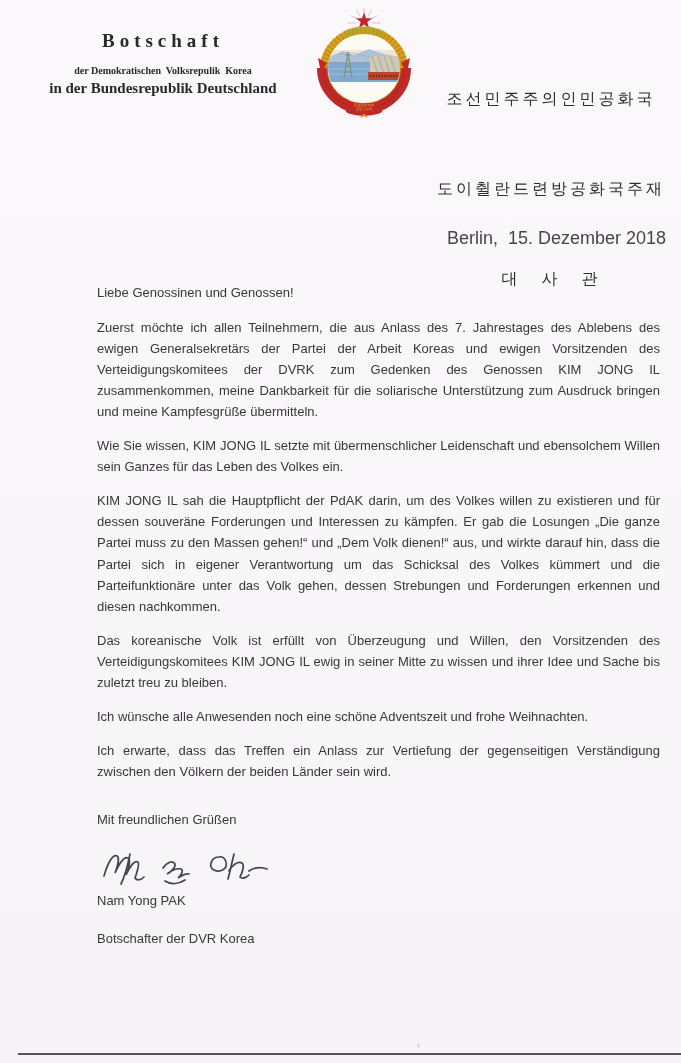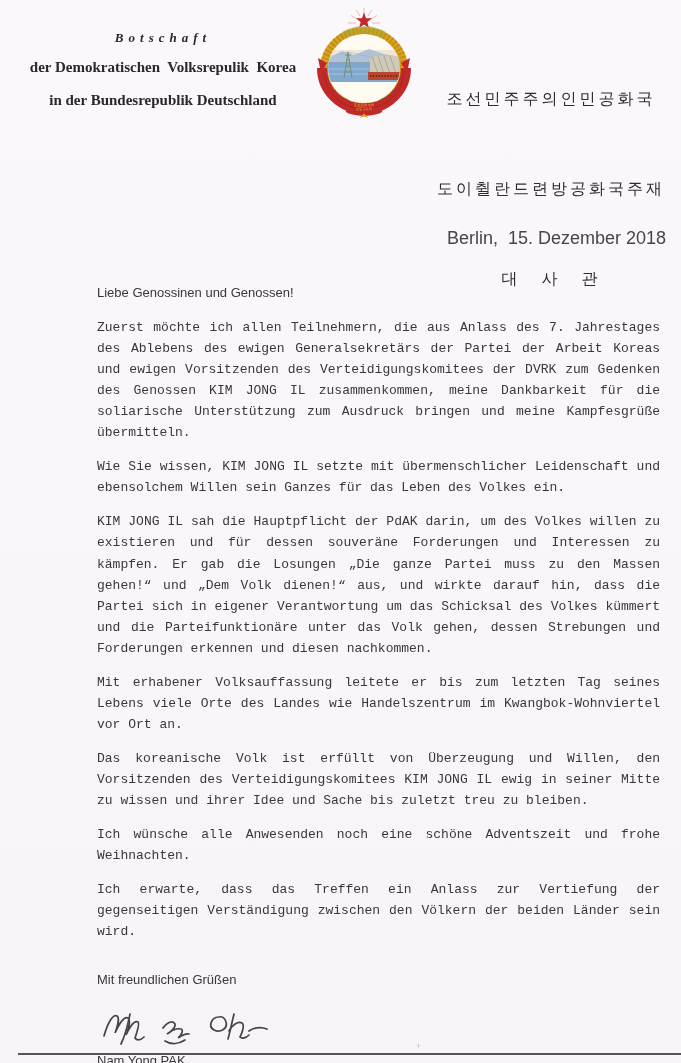--- a/index.html
+++ b/index.html
@@ -15,43 +15,43 @@
     overflow:hidden;
     color:#3a383b;
   }
   
   .lh-left{
     position:absolute;left:14px;top:30px;width:298px;
     text-align:center;
     font-family:"Liberation Serif", serif;
     font-weight:bold;color:#2a282c;
   }
-  .lh-left .l1{font-size:13px;letter-spacing:5px;margin:0 0 13px 0;font-style:italic;}
-  .lh-left .l2{font-size:15px;margin:0 0 16px 0;white-space:pre-wrap;}
+  .lh-left .l1{font-size:19px;letter-spacing:5px;margin:0 0 13px 0;}
+  .lh-left .l2{font-size:10px;margin:0 0 4px 0;white-space:pre-wrap;}
   .lh-left .l3{font-size:15px;margin:0;}
   .emblem-wrap{position:absolute;left:314px;top:6px;width:100px;height:112px;}
   .lh-right{
     position:absolute;left:426px;top:24px;width:250px;
     text-align:center;
     font-family:"Liberation Serif", serif;
     font-size:16px;color:#2e2c30;
     letter-spacing:3px;line-height:30px;
     white-space:pre-wrap;
   }
   
   .dateline{
     position:absolute;right:15px;top:228px;
     font-size:18px;color:#49434a;white-space:pre-wrap;
   }
   .body-block{
     position:absolute;left:97px;top:282px;width:563px;
     font-size:13px;line-height:1.62;color:#39373a;
   }
   .salutation{margin:0 0 14px 0;}
-  .body-block p.para{margin:0 0 13px 0;text-align:justify;font-family:Liberation Mono, monospace;}
+  .body-block p.para{margin:0 0 13px 0;text-align:justify;}
   .closing{margin:27px 0 12px 0;}
   .sig-svg{display:block;margin:6px 0 0 2px;}
   .sig-name{margin:2px 0 14px 0;}
   .sig-title{margin:17px 0 0 0;}
   
   .scan-rule{
     position:absolute;left:18px;top:1053px;width:663px;height:2px;
     background:#57525c;
   }
   .scan-mark{
@@ -147,21 +147,20 @@
     <div>대   사   관</div>
   </div>
 
   <div class="dateline">Berlin,  15. Dezember 2018</div>
 
   <div class="body-block">
     <p class="salutation">Liebe Genossinen und Genossen!</p>
     <p class="para">Zuerst möchte ich allen Teilnehmern, die aus Anlass des 7. Jahrestages des Ablebens des ewigen Generalsekretärs der Partei der Arbeit Koreas und ewigen Vorsitzenden des Verteidigungskomitees der DVRK zum Gedenken des Genossen KIM JONG IL zusammenkommen, meine Dankbarkeit für die soliarische Unterstützung zum Ausdruck bringen und meine Kampfesgrüße übermitteln.</p>
     <p class="para">Wie Sie wissen, KIM JONG IL setzte mit übermenschlicher Leidenschaft und ebensolchem Willen sein Ganzes für das Leben des Volkes ein.</p>
     <p class="para">KIM JONG IL sah die Hauptpflicht der PdAK darin, um des Volkes willen zu existieren und für dessen souveräne Forderungen und Interessen zu kämpfen. Er gab die Losungen „Die ganze Partei muss zu den Massen gehen!“ und „Dem Volk dienen!“ aus, und wirkte darauf hin, dass die Partei sich in eigener Verantwortung um das Schicksal des Volkes kümmert und die Parteifunktionäre unter das Volk gehen, dessen Strebungen und Forderungen erkennen und diesen nachkommen.</p>
-    <p class="para">Mit erhabener Volksauffassung leitete er bis zum letzten Tag seines Lebens viele Orte des Landes wie Handelszentrum im Kwangbok-Wohnviertel vor Ort an.</p>
     <p class="para">Das koreanische Volk ist erfüllt von Überzeugung und Willen, den Vorsitzenden des Verteidigungskomitees KIM JONG IL ewig in seiner Mitte zu wissen und ihrer Idee und Sache bis zuletzt treu zu bleiben.</p>
     <p class="para">Ich wünsche alle Anwesenden noch eine schöne Adventszeit und frohe Weihnachten.</p>
     <p class="para">Ich erwarte, dass das Treffen ein Anlass zur Vertiefung der gegenseitigen Verständigung zwischen den Völkern der beiden Länder sein wird.</p>
 
     <p class="closing">Mit freundlichen Grüßen</p>
 
     <svg class="sig-svg" width="180" height="46" viewBox="0 0 180 46">
       <g fill="none" stroke="#46444a" stroke-width="1.7" stroke-linecap="round">
         <path d="M5,34 C9,20 14,12 18,14 C21,16 18,26 16,31 C20,22 25,14 29,16 C32,18 29,28 27,33 C30,26 35,18 39,20 C41,22 38,30 36,36 C38,39 42,38 45,35"></path>
         <path d="M31,12 C29,22 27,32 22,42"></path>

